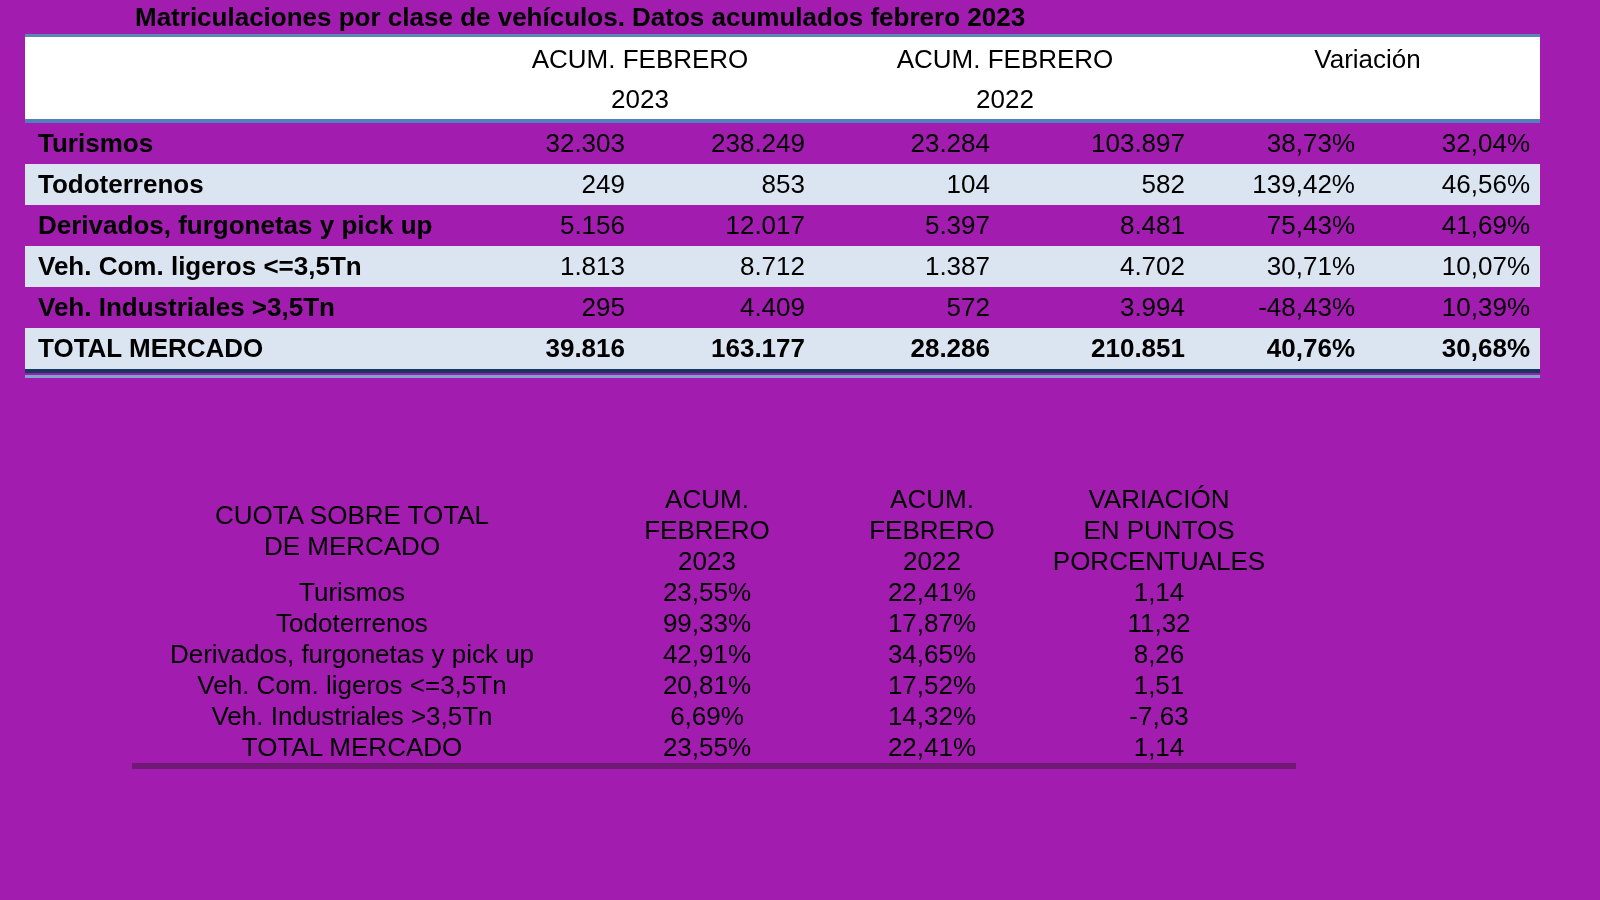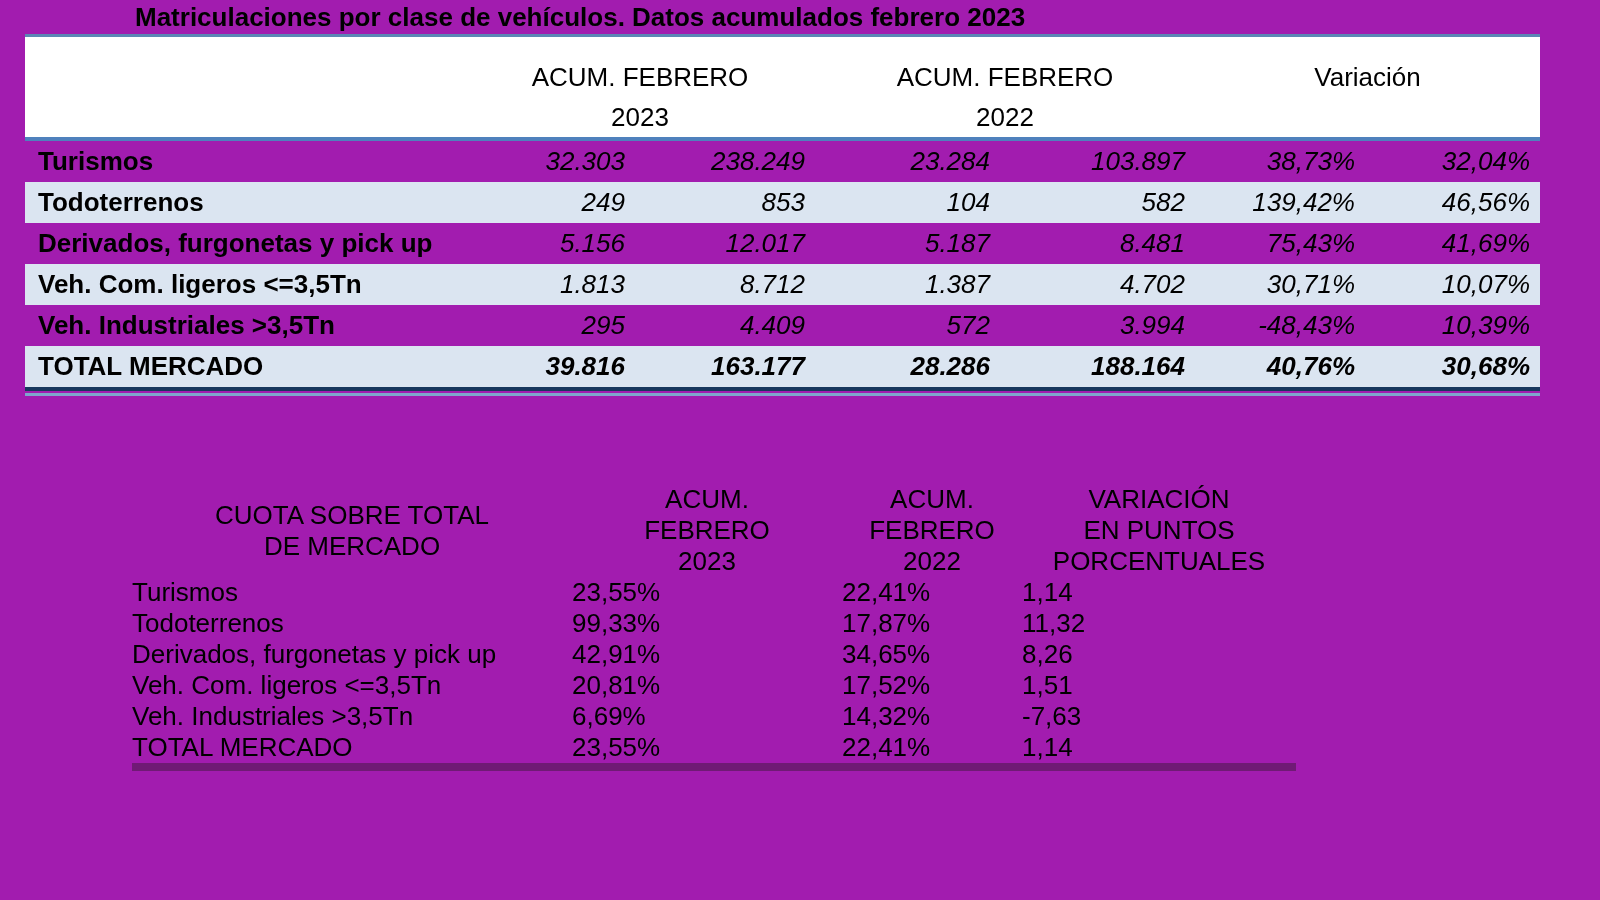--- a/index.html
+++ b/index.html
@@ -30,45 +30,45 @@
   table { border-collapse: collapse; table-layout: fixed; width: 100%; }
   td, th { padding: 0; font-weight: normal; overflow: hidden; }
   .pre { white-space: pre-line; }
 
   
   #t1 .group-row th {
     height: 79px;
     vertical-align: top;
     text-align: center;
     line-height: 40px;
-    padding-top: 20px;
+    padding-top: 2px;
     background: #ffffff;
     margin-top: 33px;
   }
   #t1 .group-row { border-bottom: 4px solid #4f81bd; }
   #t1 .colhead-row th {
     height: 79px;
     vertical-align: middle;
     text-align: center;
     line-height: 33px;
     background: #dbe5f1;
   }
   #t1 tbody td { height: 41px; vertical-align: middle; }
   #t1 tbody .lbl {
     font-weight: bold;
     text-align: left;
     padding-left: 13px;
     white-space: nowrap;
   }
-  #t1 tbody .num { text-align: right; padding-right: 10px; white-space: nowrap; font-style: italic; }
+  #t1 tbody .num { text-align: right; padding-right: 10px; white-space: nowrap; }
   #t1 tbody tr.stripe td { background: #dbe5f1; }
   #t1 tbody tr.total td { font-weight: bold; background: #dbe5f1; }
   .navy-line { height: 4px; background: #17375e; }
   .light-line { height: 3px; background: #7ea6cc; margin-top: 2px; }
-  #t2-table { border-bottom: 8px solid #701a75; }
+  #t2-table { border-bottom: 6px solid #701a75; text-align: center; }
 </style>
 </head>
 <body>
 
 <div id="page">
 
   <div id="t1-section" class="section">
     <div id="t1-title" class="tbl-title">Matriculaciones por clase de vehículos. Datos acumulados febrero 2023</div>
 
     <table id="t1">
@@ -107,21 +107,21 @@
           <td class="num">853</td>
           <td class="num">104</td>
           <td class="num">582</td>
           <td class="num">139,42%</td>
           <td class="num">46,56%</td>
         </tr>
         <tr>
           <td class="lbl">Derivados, furgonetas y pick up</td>
           <td class="num">5.156</td>
           <td class="num">12.017</td>
-          <td class="num">5.187</td>
+          <td class="num">5.397</td>
           <td class="num">8.481</td>
           <td class="num">75,43%</td>
           <td class="num">41,69%</td>
         </tr>
         <tr class="stripe">
           <td class="lbl">Veh. Com. ligeros &lt;=3,5Tn</td>
           <td class="num">1.813</td>
           <td class="num">8.712</td>
           <td class="num">1.387</td>
           <td class="num">4.702</td>
@@ -135,21 +135,21 @@
           <td class="num">572</td>
           <td class="num">3.994</td>
           <td class="num">-48,43%</td>
           <td class="num">10,39%</td>
         </tr>
         <tr class="total">
           <td class="lbl">TOTAL MERCADO</td>
           <td class="num">39.816</td>
           <td class="num">163.177</td>
           <td class="num">28.286</td>
-          <td class="num">188.164</td>
+          <td class="num">210.851</td>
           <td class="num">40,76%</td>
           <td class="num">30,68%</td>
         </tr>
       </tbody>
     </table>
     <div class="navy-line"></div>
     <div class="light-line"></div>
   </div>
 
   <div id="t2-section" class="section">

